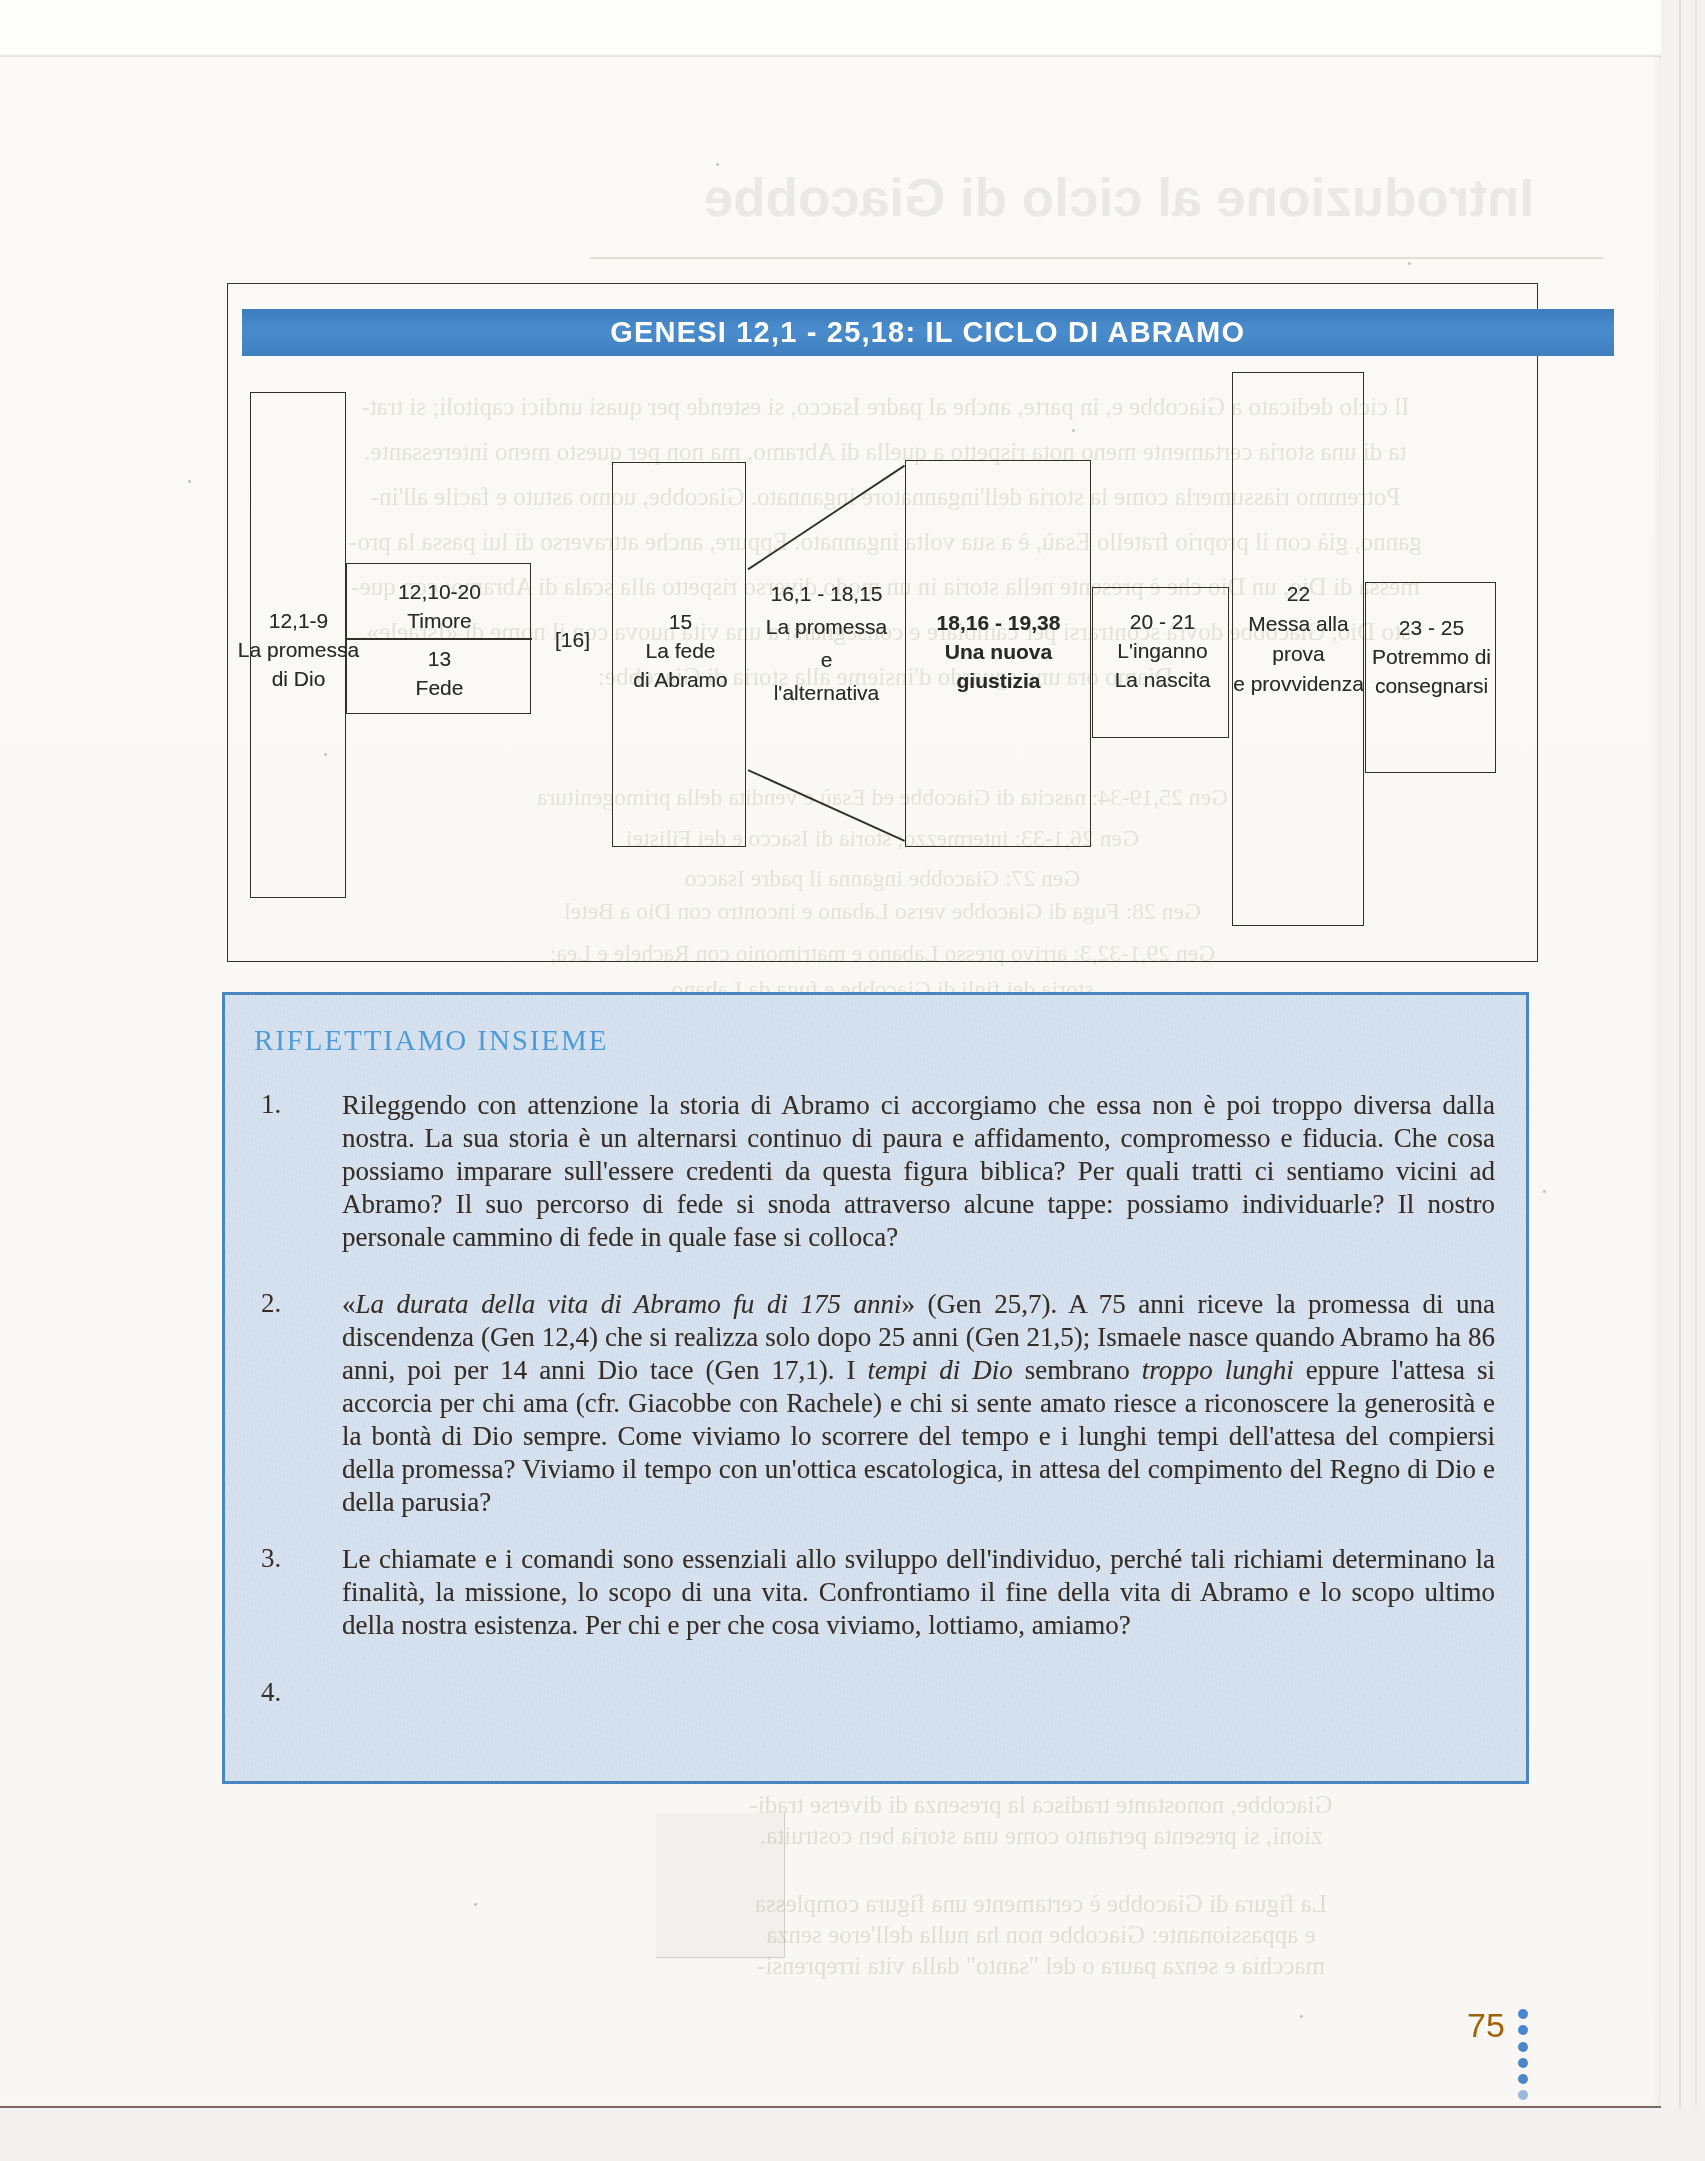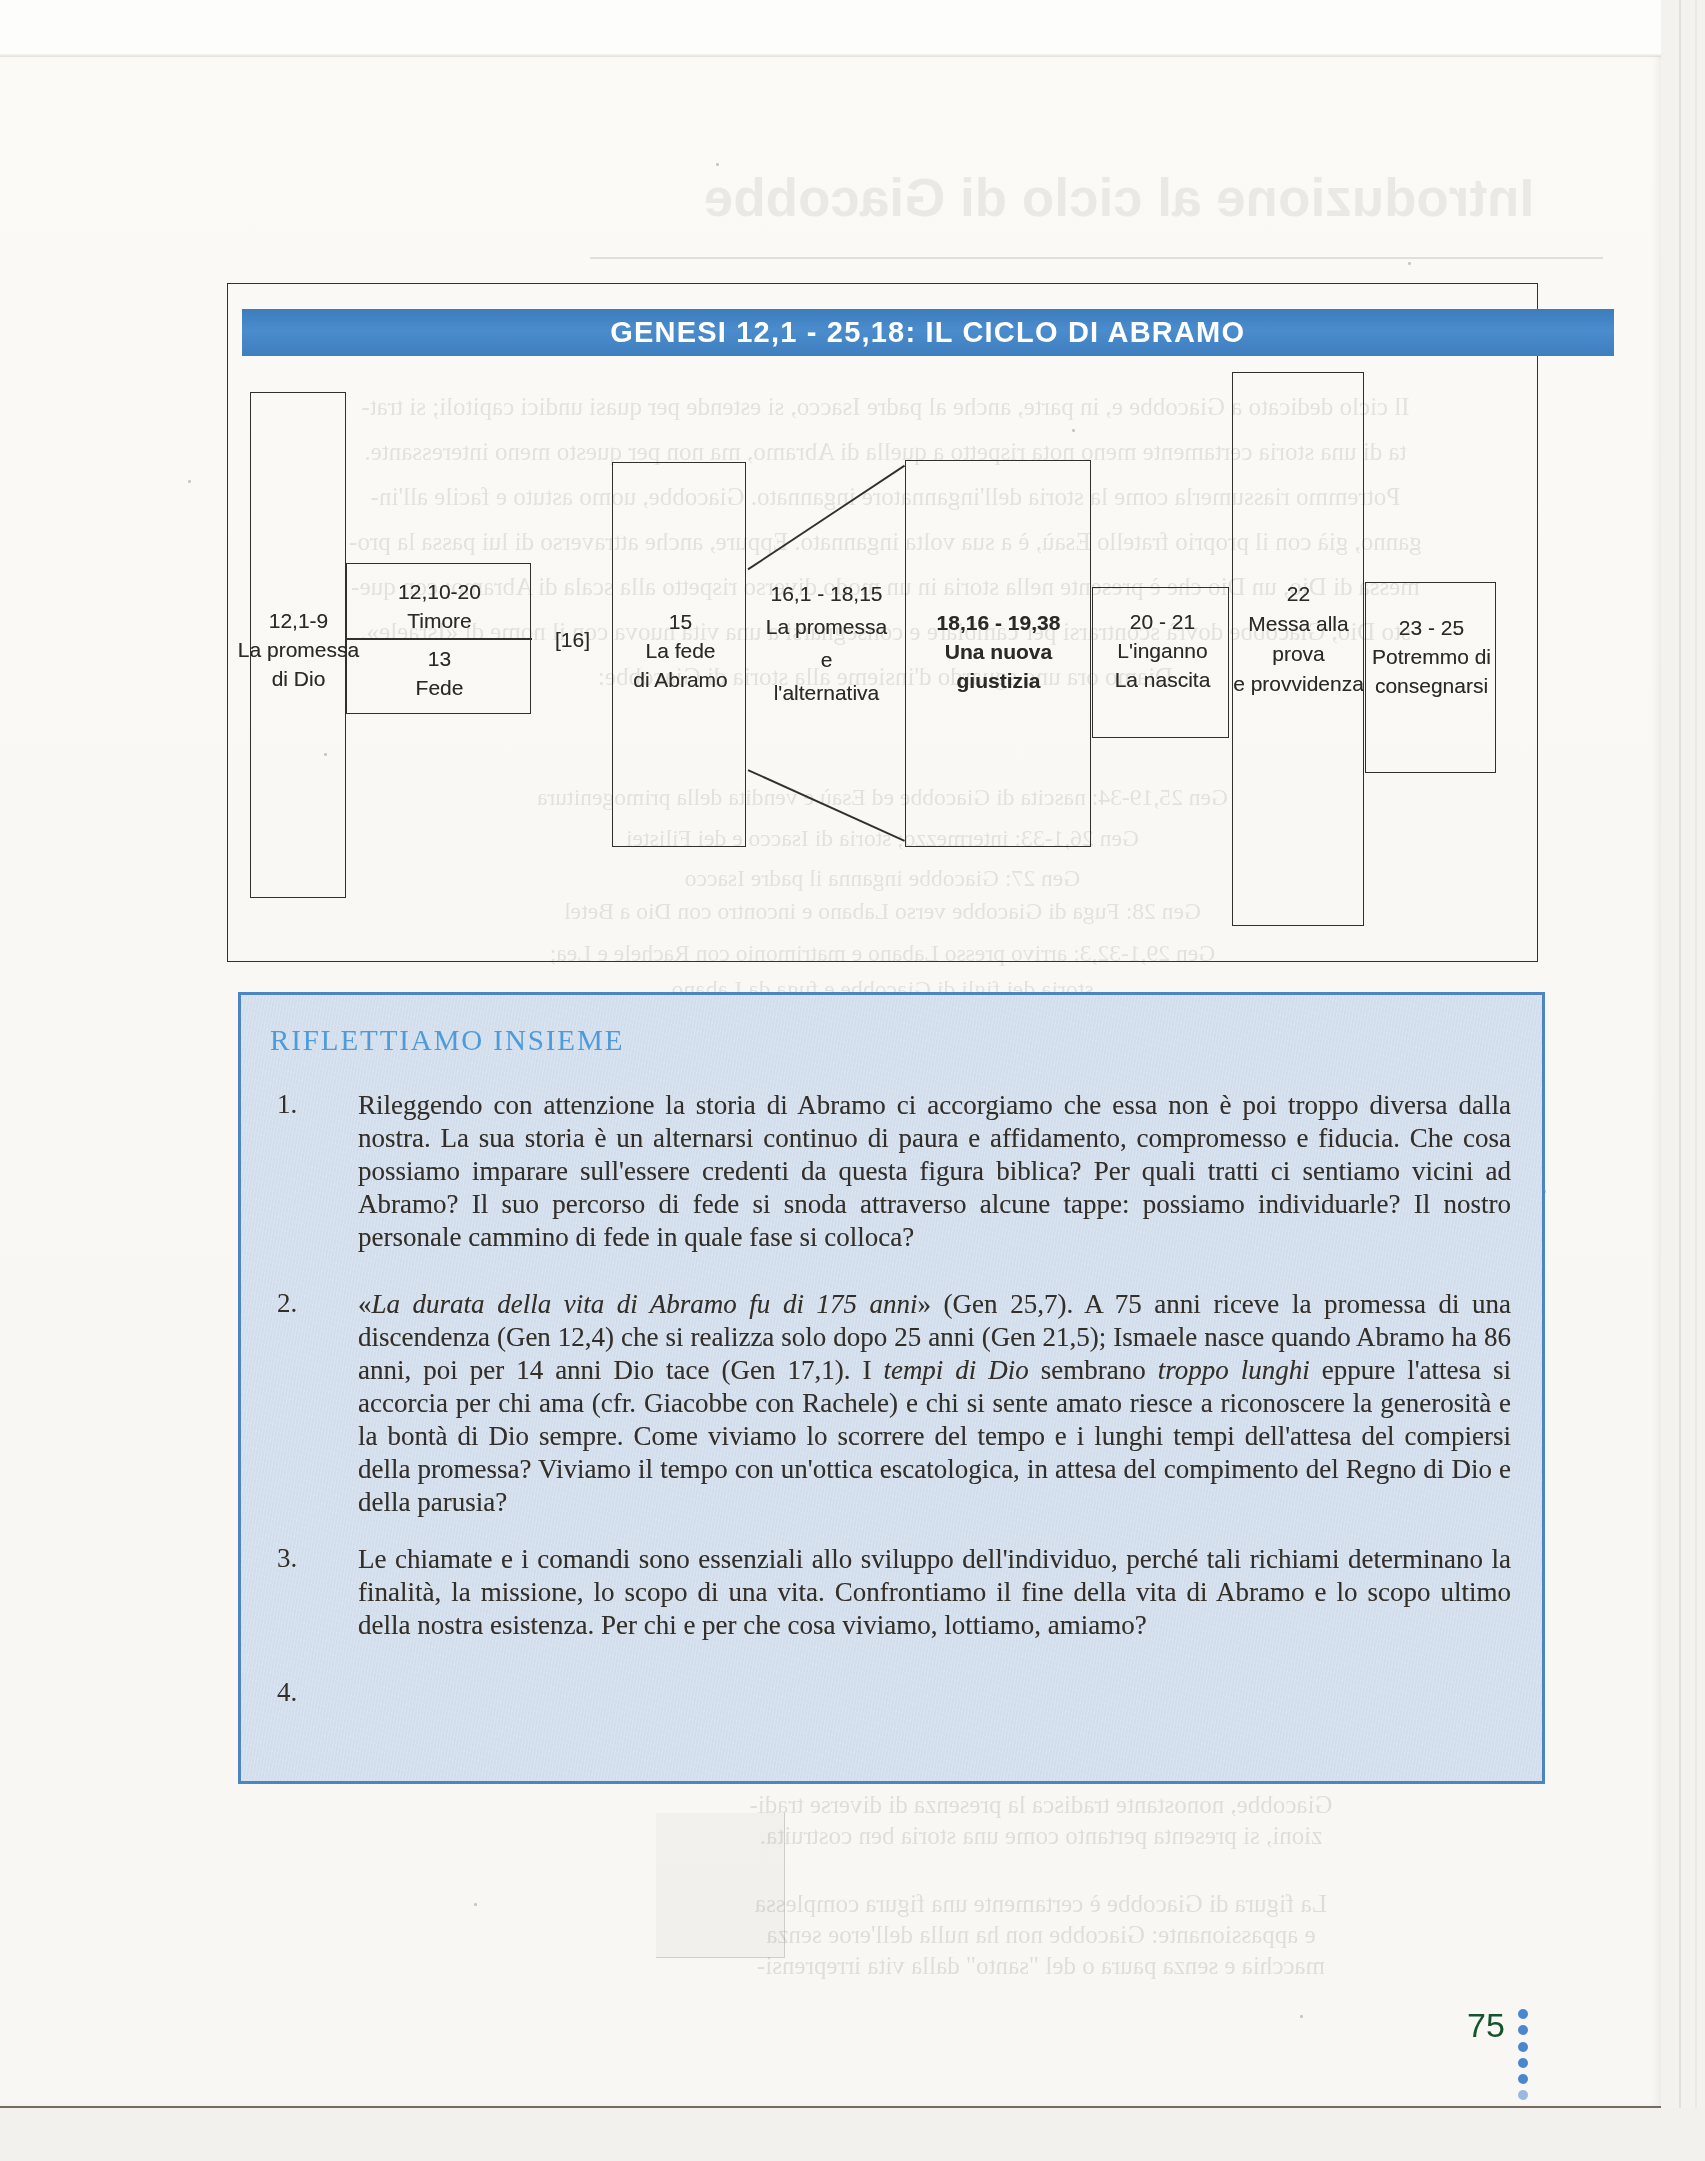--- a/index.html
+++ b/index.html
@@ -46,33 +46,33 @@
   .schema-box{position:absolute;border:1.9px solid #33302c;}
   .schema-divider{position:absolute;height:1.9px;background:#33302c;}
   .schema-label{position:absolute;width:373px;text-align:center;
     font-family:"Liberation Sans",sans-serif;font-size:21px;color:#2b2a28;
     text-shadow:0 0 0.6px rgba(50,48,45,.4);}
   .schema-label div{line-height:29px;white-space:nowrap;}
   .dg-svg{position:absolute;left:0;top:0;}
 
   
   .refl{position:absolute;left:222px;top:992px;width:1301px;height:786px;
-    border:3.1px solid #4c86c2;background:#d7e2ef;margin-left:16px;}
+    border:3.1px solid #4c86c2;background:#d7e2ef;}
   .refl .texture{position:absolute;inset:0;
     background:repeating-linear-gradient(100deg,rgba(255,255,255,.07) 0 1.2px,rgba(90,120,160,.04) 1.2px 3.1px);}
   .refl-heading{position:absolute;left:29px;top:29px;font-size:29px;color:#4f9bd9;
     letter-spacing:1.9px;white-space:nowrap;font-family:"Liberation Serif",serif;}
   .item{position:absolute;left:0;width:1301px;}
   .item .num{position:absolute;left:36px;top:0;font-size:27px;color:#332e27;}
   .item .body{margin-left:117px;width:1153px;font-size:27px;line-height:33px;
     text-align:justify;color:#332e27;text-shadow:0 0 0.6px rgba(55,48,40,.3);}
 
   
   .pagenum{position:absolute;left:1467px;top:2006px;font-family:"Liberation Sans",sans-serif;
-    font-size:34px;color:#14532d;}
+    font-size:34px;color:#a16207;}
   .dot{position:absolute;border-radius:50%;}
 </style>
 </head>
 <body>
 
 <div id="canvas">
 
   <div class="top-strip"></div>
   <div class="sheet"></div>
   <div class="crease"></div>

